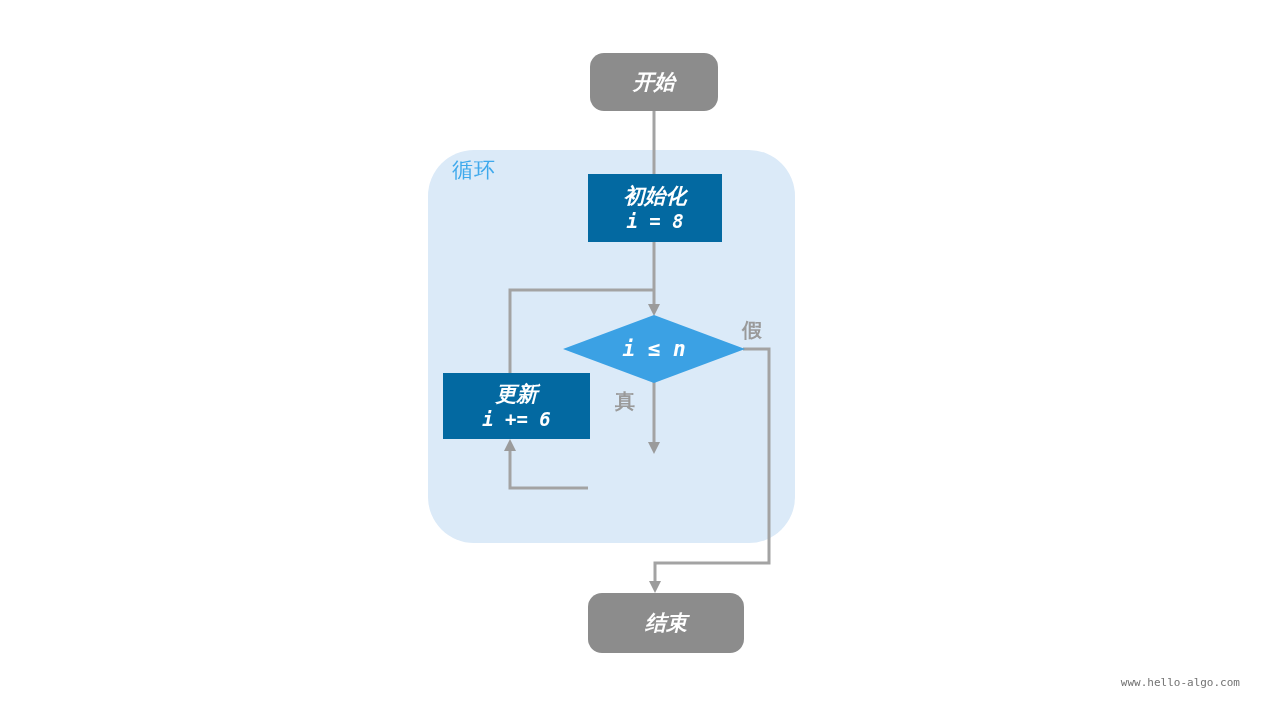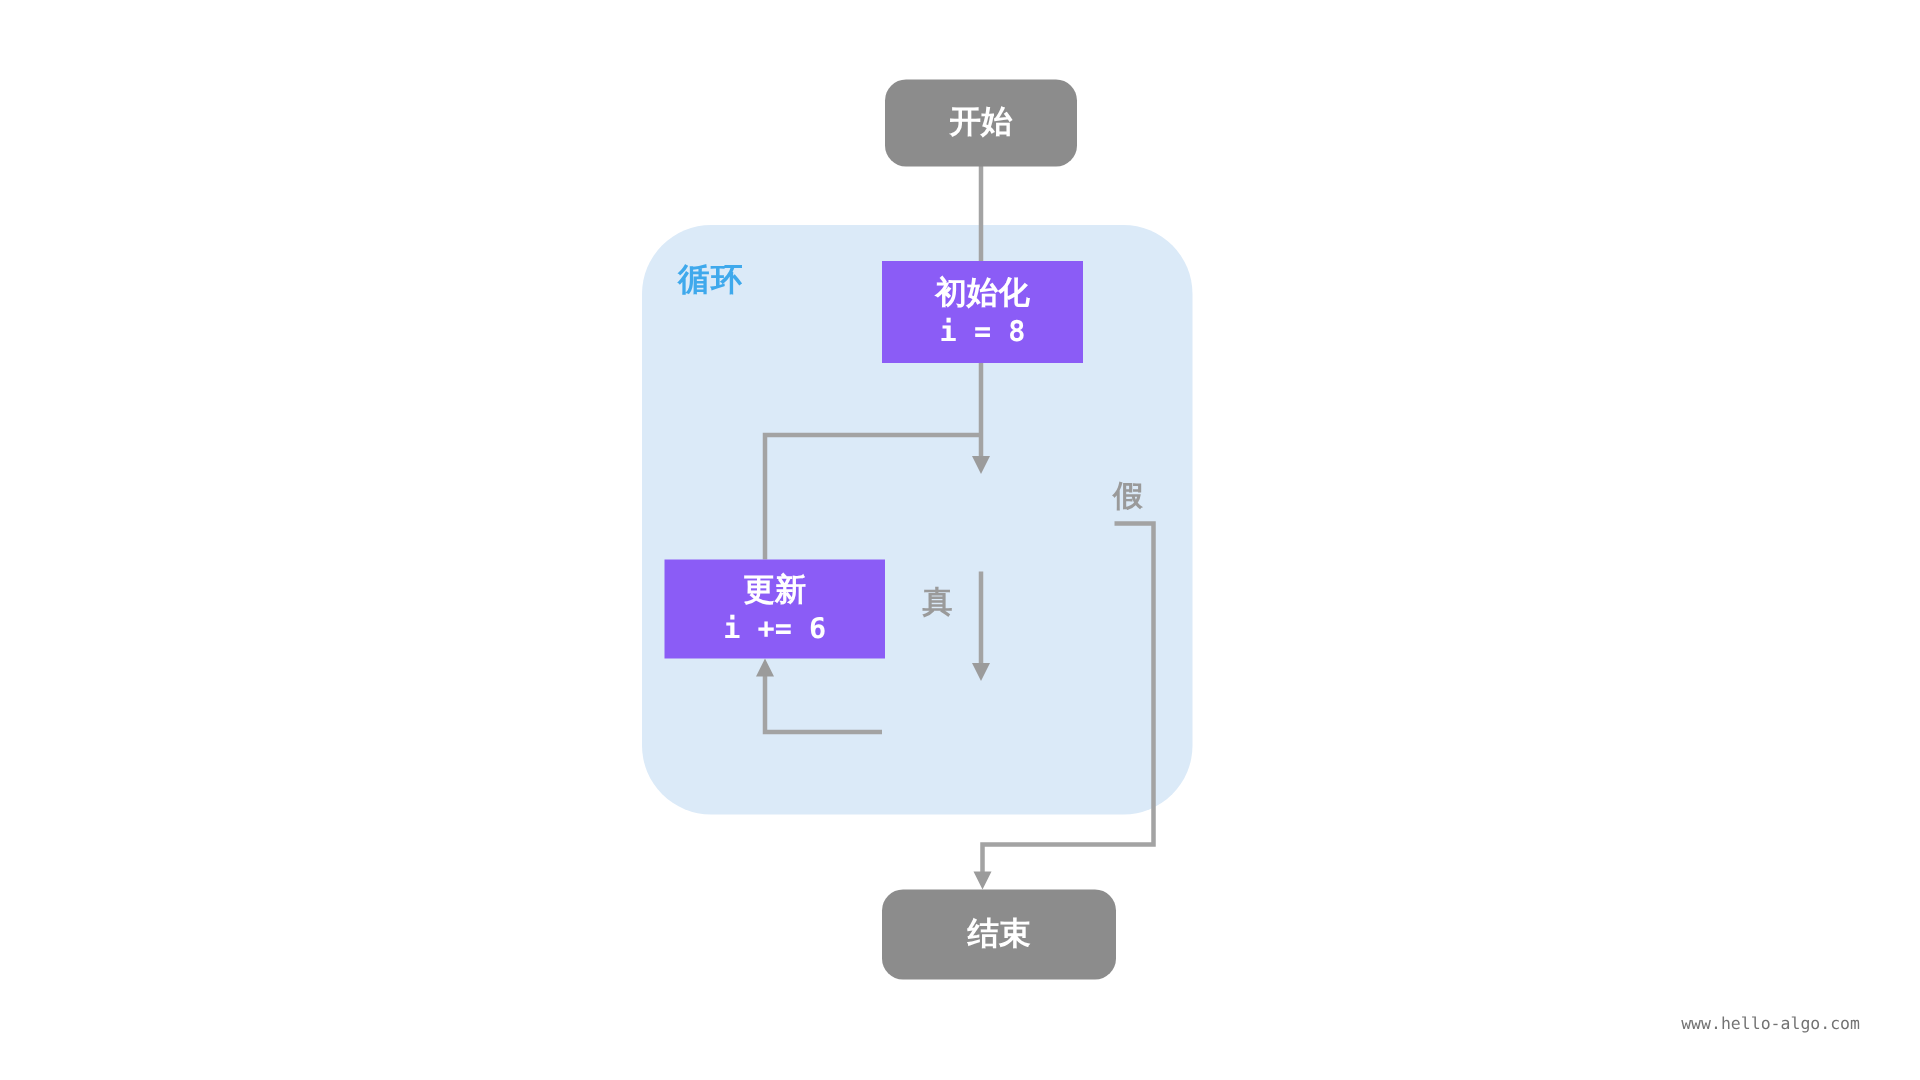--- a/index.html
+++ b/index.html
@@ -5,38 +5,38 @@
   * { margin: 0; padding: 0; box-sizing: border-box; }
   html, body { width: 1280px; height: 720px; background: #ffffff; overflow: hidden; }
   body { font-family: "Liberation Sans", sans-serif; }
   .canvas { position: relative; width: 1280px; height: 720px; background: #ffffff; }
 
   .loop-container {
     position: absolute; left: 428px; top: 150px; width: 367px; height: 393px;
     background: #dbeaf8; border-radius: 46px; z-index: 0;
   }
   .loop-label {
-    position: absolute; left: 452px; top: 172px; z-index: 3;
-    color: #3fa9ec; font-size: 21px; font-weight: 700; letter-spacing: 1px;
+    position: absolute; left: 452px; top: 156px; z-index: 3;
+    color: #3fa9ec; font-size: 21px; font-weight: 400; letter-spacing: 1px;
   }
 
   svg.connectors { position: absolute; left: 0; top: 0; z-index: 1; }
   .edge { stroke: #a3a3a3; stroke-width: 3; fill: none; }
   .arrowhead { fill: #9b9b9b; stroke: none; }
 
   .node { position: absolute; z-index: 2; display: flex; flex-direction: column;
-          align-items: center; justify-content: center; color: #ffffff; text-align: center; }
+          align-items: center; justify-content: center; color: #ffffff; text-align: center; font-style: italic; }
   .node .cn { font-size: 21px; font-weight: 600; line-height: 26px; }
   .node .code { font-family: "DejaVu Sans Mono", monospace; font-size: 19px; font-weight: 700; line-height: 25px; }
 
   .terminal { background: #8c8c8c; border-radius: 14px; }
   .node-start { left: 590px; top: 53px; width: 128px; height: 58px; }
   .node-end   { left: 588px; top: 593px; width: 156px; height: 60px; }
 
-  .process { background: #8b5cf6; }
+  .process { background: #0369a1; }
   .node-init   { left: 588px; top: 174px; width: 134px; height: 68px; }
   .node-update { left: 443px; top: 373px; width: 147px; height: 66px; }
 
   .node-task { left: 588px; top: 453px; width: 133px; height: 70px; background: #8bc08b; }
 
   .node-cond {
     left: 563px; top: 315px; width: 182px; height: 68px; background: #3ba1e4;
     clip-path: polygon(50% 0, 100% 50%, 50% 100%, 0 50%);
   }
   .node-cond .code { font-size: 21px; }
@@ -74,20 +74,23 @@
 
   <div class="node terminal node-start">
     <div class="cn">开始</div>
   </div>
 
   <div class="node process node-init">
     <div class="cn">初始化</div>
     <div class="code">i = 8</div>
   </div>
 
+  <div class="node node-cond">
+    <div class="code">i ≤ n</div>
+  </div>
 
   <div class="branch-label label-true">真</div>
   <div class="branch-label label-false">假</div>
 
   <div class="node process node-update">
     <div class="cn">更新</div>
     <div class="code">i += 6</div>
   </div>
 
 

